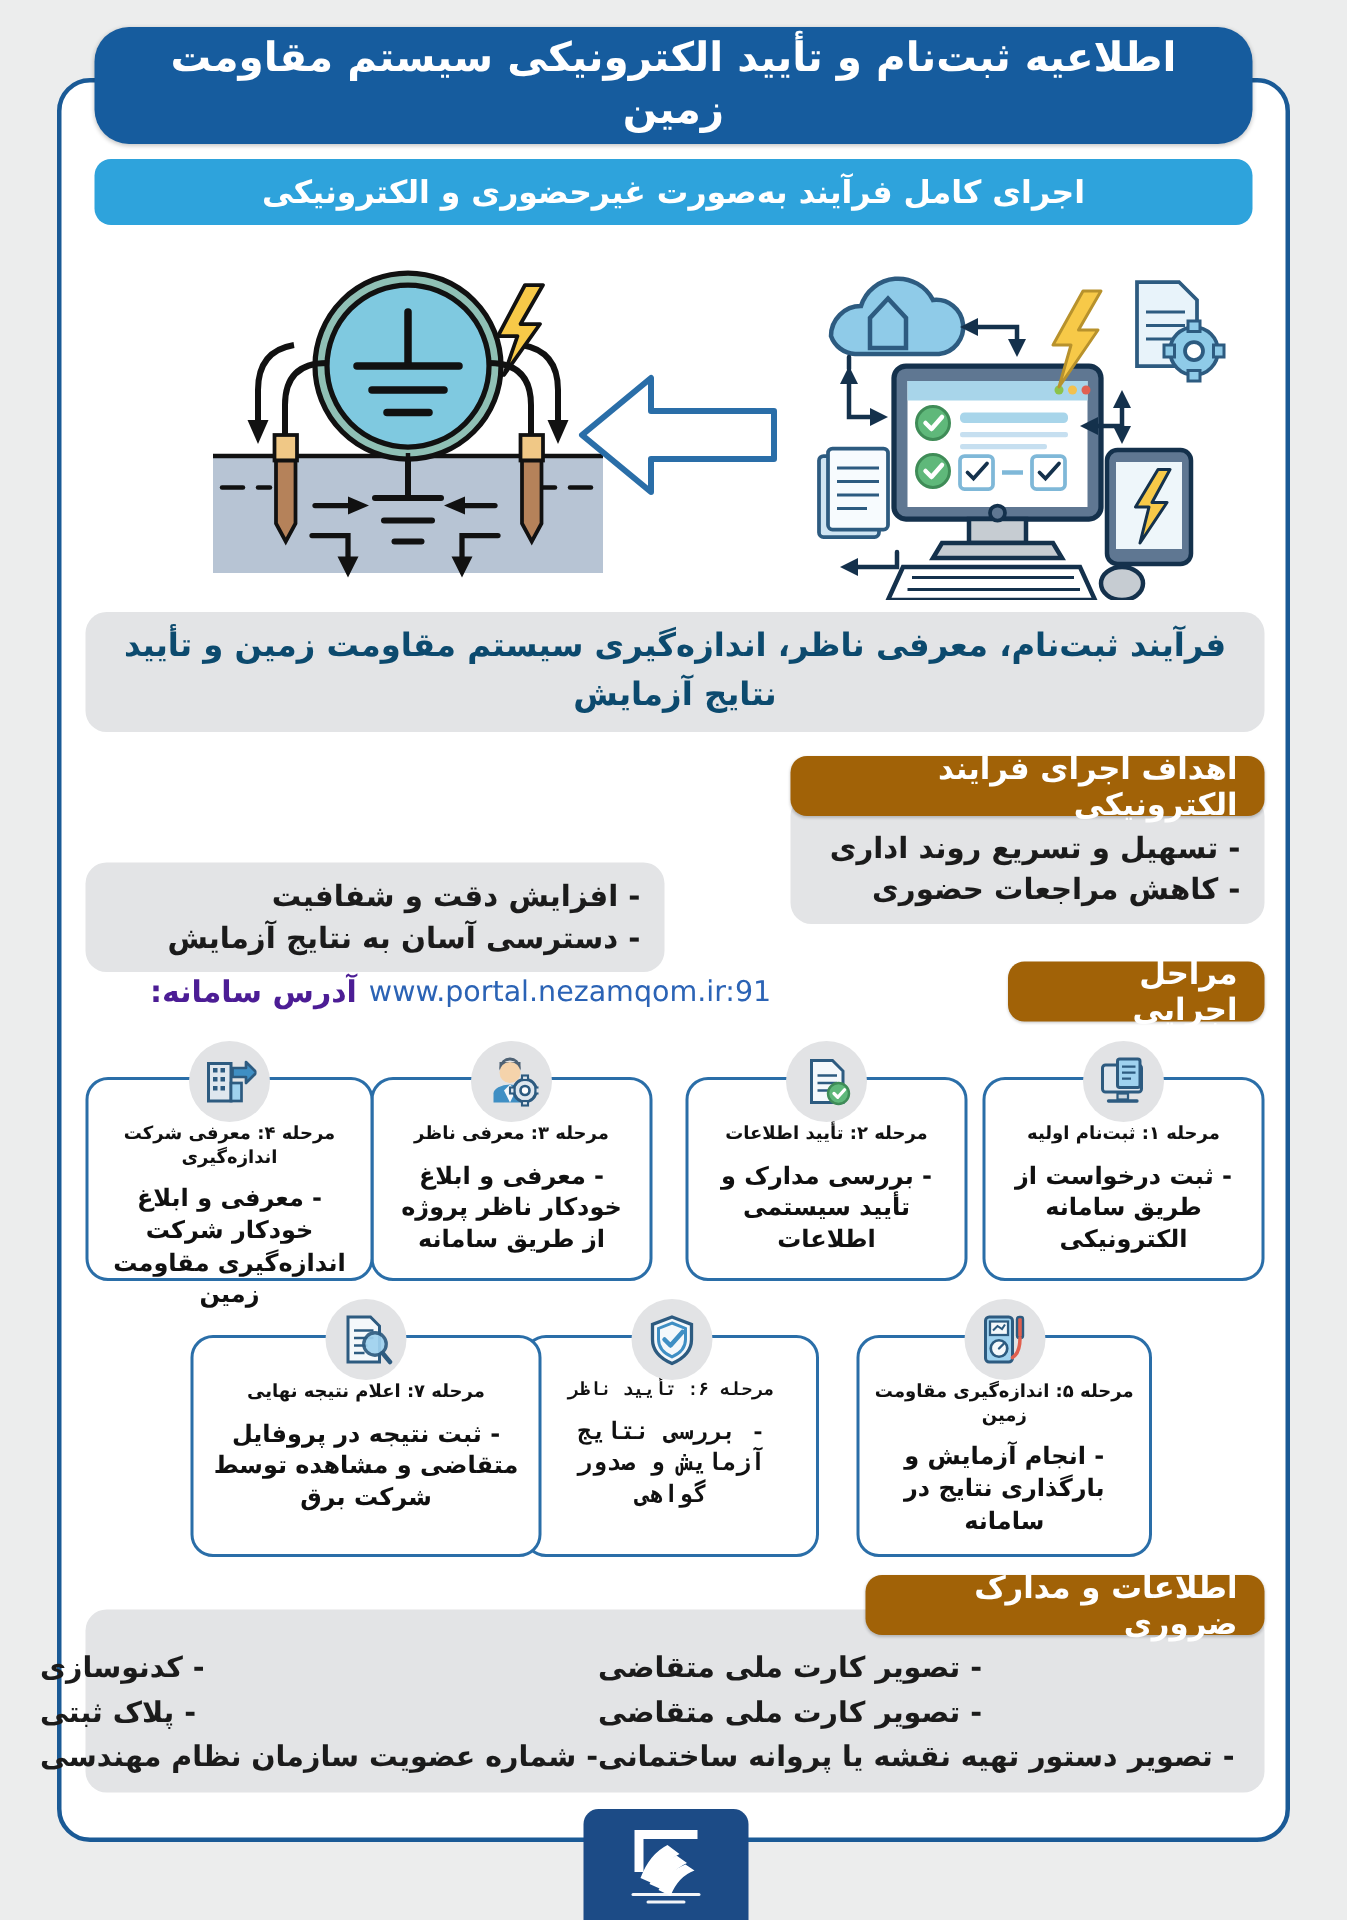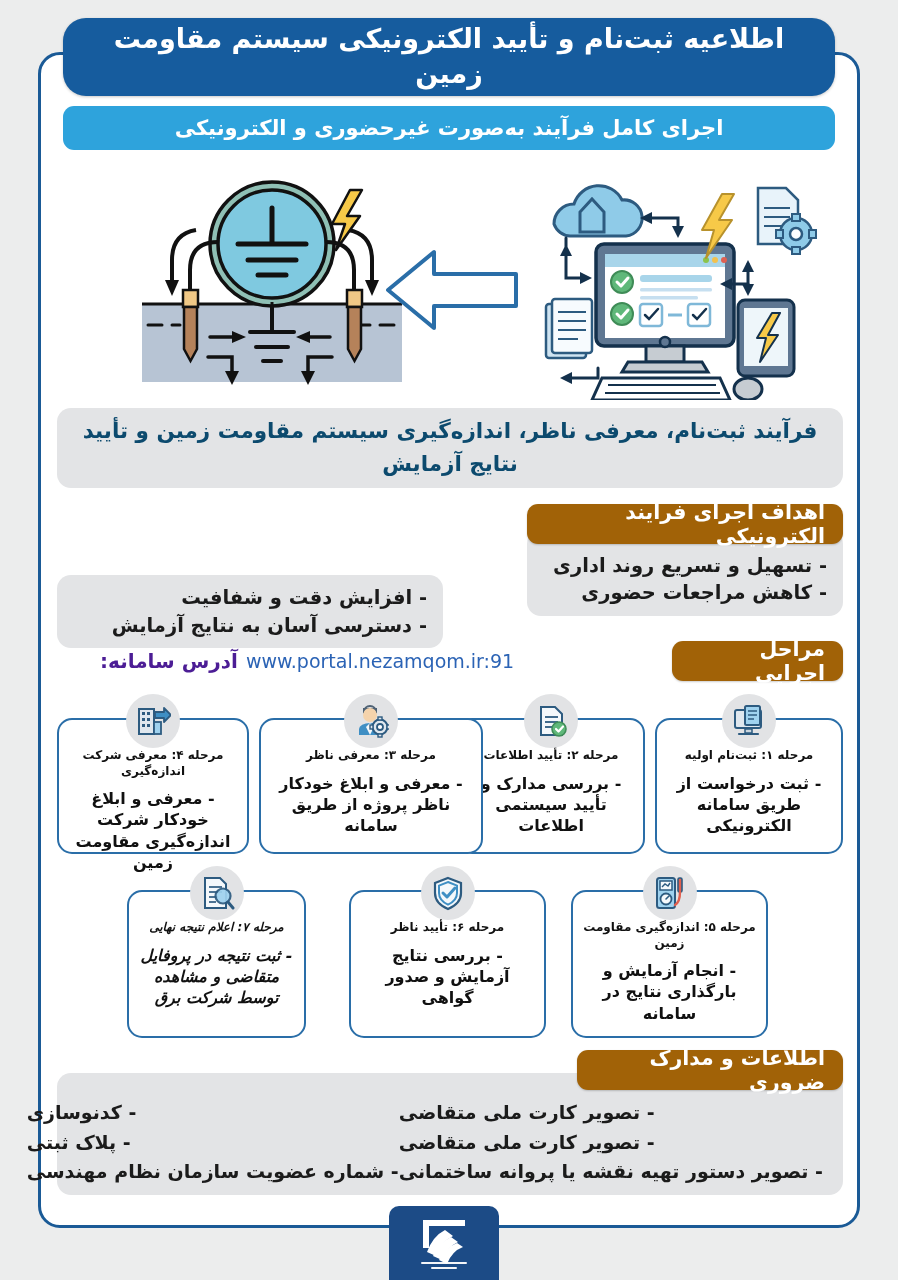--- a/index.html
+++ b/index.html
@@ -129,26 +129,26 @@
     text-align:center;margin-top:4px;
   }
   .step-desc{
     font-size:16px;font-weight:bold;color:#111;line-height:1.33;
     text-align:center;margin-top:9px;
   }
 
   
   #step1{left:655px;top:718px;width:188px;height:136px;}
   #step2{left:457px;top:718px;width:188px;height:136px;}
-  #step3{left:259px;top:718px;width:224px;height:136px;}
+  #step3{left:247px;top:718px;width:188px;height:136px;}
   #step4{left:57px;top:718px;width:192px;height:136px;}
   
   #step5{left:571px;top:890px;width:197px;height:148px;}
-  #step6{left:349px;top:890px;width:197px;height:148px;}
-  #step7{left:127px;top:890px;width:179px;height:148px;font-style:italic;}
+  #step6{left:349px;top:890px;width:197px;height:148px;font-family:Liberation Mono, monospace;}
+  #step7{left:127px;top:890px;width:234px;height:148px;}
 
   
   #docs-box{
     left:57px;top:1073px;width:786px;height:122px;
     display:flex;flex-direction:row;justify-content:space-between;
     align-items:flex-start;padding:26px 20px 8px 20px;
   }
   .docs-col{display:flex;flex-direction:column;gap:2px;}
   .docs-col.right{align-items:flex-end;text-align:right;}
   .docs-col.left{align-items:flex-end;text-align:right;}

